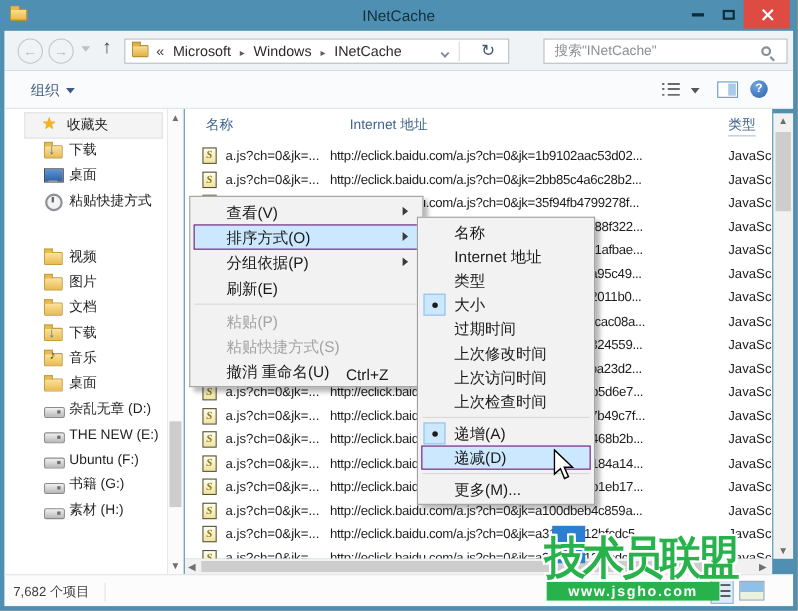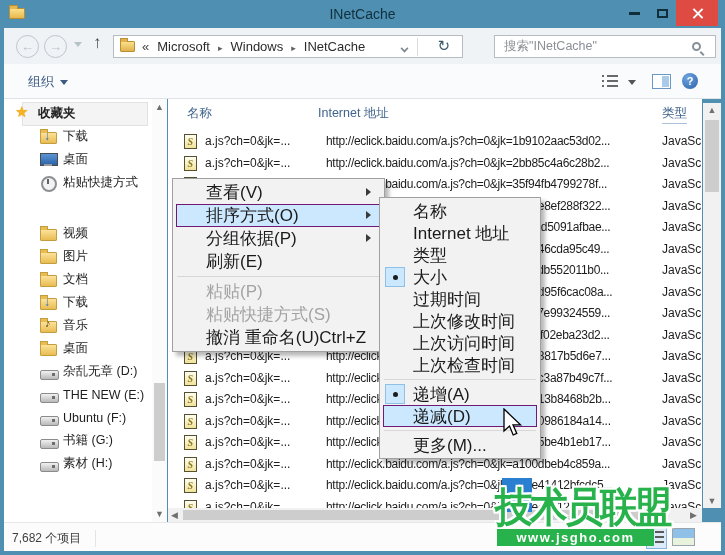--- a/index.html
+++ b/index.html
@@ -74,21 +74,21 @@
   .tb-help{position:absolute;left:678px;top:9px;width:16px;height:16px;border-radius:50%;
     background:radial-gradient(circle at 35% 30%,#6fa5e0,#2c62ab);color:#fff;font-size:11px;
     font-weight:bold;text-align:center;line-height:16px;}
   
   .sidebar{position:absolute;left:4px;top:99px;width:148px;height:423px;background:#fff;overflow:hidden;}
   .side-group{position:absolute;left:0;width:148px;}
   .sg-fav{top:3px;}
   .sg-pc{top:123px;}
   .srow{position:relative;height:23px;display:flex;align-items:center;padding-left:36px;
     font-size:12.5px;color:#1e1e1e;white-space:nowrap;}
-  .srow.group{padding-left:11px;font-weight:bold;}
+  .srow.group{padding-left:34px;}
   .srow.boxed::before{content:"";position:absolute;left:18px;top:0;width:124px;height:22px;
     background:#f4f4f4;border:1px solid #e2e2e2;z-index:0;}
   .sico{position:relative;width:17px;height:15px;margin-right:6px;flex:none;z-index:1;}
   .slabel{position:relative;z-index:1;}
   
   .sico[data-icon="star"]::before{content:"\2605";position:absolute;left:0;top:-3px;
     font-size:15px;color:#f5b324;text-shadow:0 0 1px #d99a12;}
   .sico[data-icon^="folder"]::before{content:"";position:absolute;left:0;top:3px;width:15px;height:10px;
     background:linear-gradient(#fce29a,#e9bc52);border:1px solid #c49d3e;border-radius:1px;}
   .sico[data-icon^="folder"]::after{content:"";position:absolute;left:0;top:0;width:6px;height:3px;
@@ -130,21 +130,21 @@
   .lh-url{left:150px;}
   .lh-type{left:494px;border-bottom:1px solid #a9c0d8;padding-bottom:1px;}
   .lrows{position:absolute;left:0;top:32px;width:100%;height:377px;overflow:hidden;}
   .lrow{position:relative;height:21.5px;font-size:12px;color:#1c1c1c;}
   .lrow span{position:absolute;top:3px;white-space:nowrap;overflow:hidden;}
   .jsico{position:absolute;left:16px;top:3px;width:13px;height:15px;
     border:1px solid #55502e;background:linear-gradient(#fffef2,#f1e39b);}
   .jsico::after{content:"S";position:absolute;left:2.5px;top:1px;font-family:"Liberation Serif",serif;
     font-style:italic;font-weight:bold;font-size:10px;color:#8a7a1e;}
   .c-name{left:37px;width:110px;}
-  .c-url{left:158px;width:330px;letter-spacing:-0.3px;}
+  .c-url{left:132px;width:330px;letter-spacing:-0.3px;}
   .c-type{left:494px;width:40px;}
   
   .v-scroll{position:absolute;left:703px;top:103px;width:18px;height:405px;background:#f1f1f1;}
   .v-scroll .arr-up{top:2px;}
   .v-scroll .arr-dn{bottom:2px;}
   .v-scroll .thumb{position:absolute;left:2px;top:17px;width:14px;height:72px;background:#cdcdcd;}
   
   .h-scroll{position:absolute;left:168px;top:508px;width:534px;height:14px;background:#f1f1f1;}
   .h-scroll .arr-l{position:absolute;left:3px;top:2px;font-size:9px;color:#6f6f6f;}
   .h-scroll .arr-r{position:absolute;right:5px;top:2px;font-size:9px;color:#6f6f6f;}
@@ -160,22 +160,22 @@
     background:
       repeating-linear-gradient(to bottom,#5a5a5a 0 2px,transparent 2px 5px) 5px 0/9px 12px no-repeat,
       repeating-linear-gradient(to bottom,#5a5a5a 0 2px,transparent 2px 5px) 0 0/2px 12px no-repeat;}
   .vb-img{position:absolute;left:668px;top:5px;width:23px;height:18px;border:1px solid #9aa4ac;
     background:linear-gradient(#8fc0e8 55%,#e8f2dc 55%);}
   
   .menu{position:absolute;background:#f2f2f2;border:1px solid #a0a0a0;
     box-shadow:4px 4px 4px rgba(0,0,0,.28);padding:2px 0;z-index:40;}
   .menu-main{left:172px;top:178px;width:213px;}
   .menu-sub{left:379px;top:197px;width:162px;z-index:45;}
-  .mi{position:relative;display:flex;align-items:center;height:23px;margin:0 3px;
-    font-size:17px;color:#1a1a1a;border:1px solid transparent;}
+  .mi{position:relative;display:flex;align-items:flex-end;height:23px;margin:0 3px;
+    font-size:14px;color:#1a1a1a;border:1px solid transparent;}
   .menu-sub .mi{height:22px;}
   .mi-label{margin-left:29px;white-space:nowrap;}
   .mi-shortcut{margin-left:auto;margin-right:27px;}
   .mi-arrow{display:none;position:absolute;right:9px;top:6px;width:0;height:0;
     border-top:4px solid transparent;border-bottom:4px solid transparent;border-left:5px solid #3a3a3a;}
   .mi.submenu .mi-arrow{display:block;}
   .mi.disabled{color:#a3a3a3;}
   .mi.highlighted{background:#cbe8ff;border:1px solid #701a75;}
   .mi.sep{height:7px;border:none;pointer-events:none;}
   .mi.sep::after{content:"";position:absolute;left:1px;right:1px;top:3px;border-top:1px solid #d7d7d7;}

